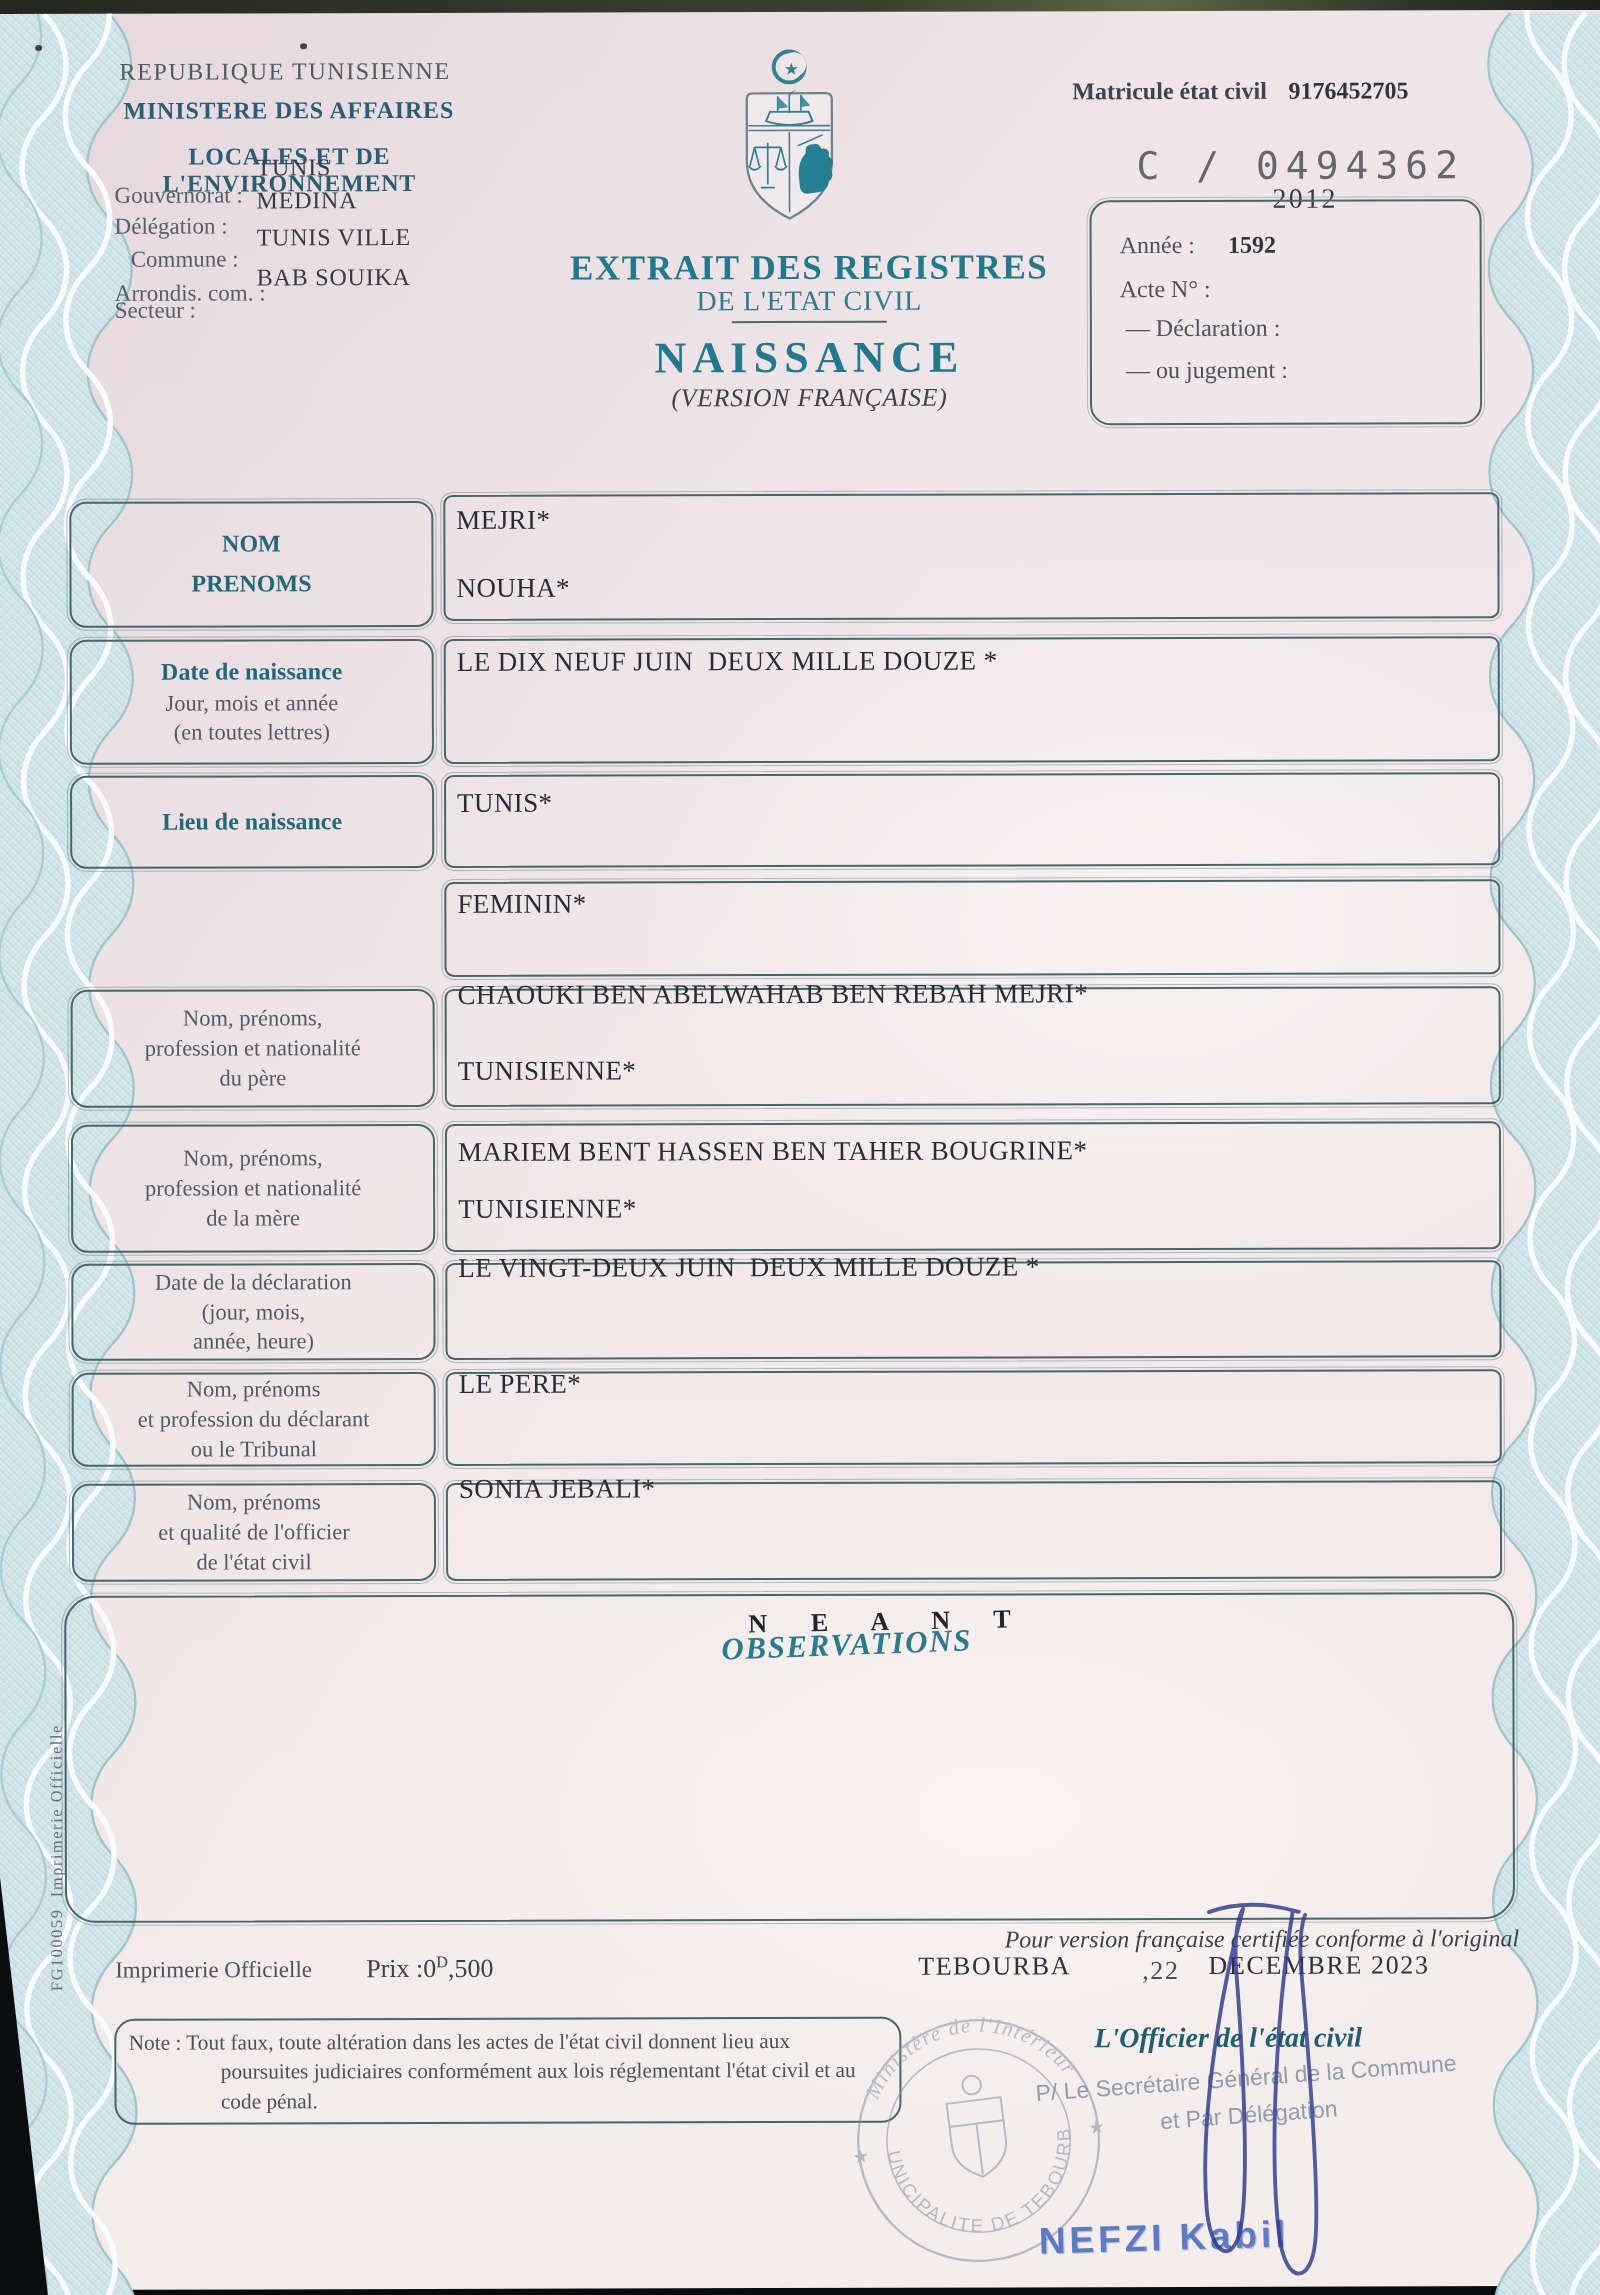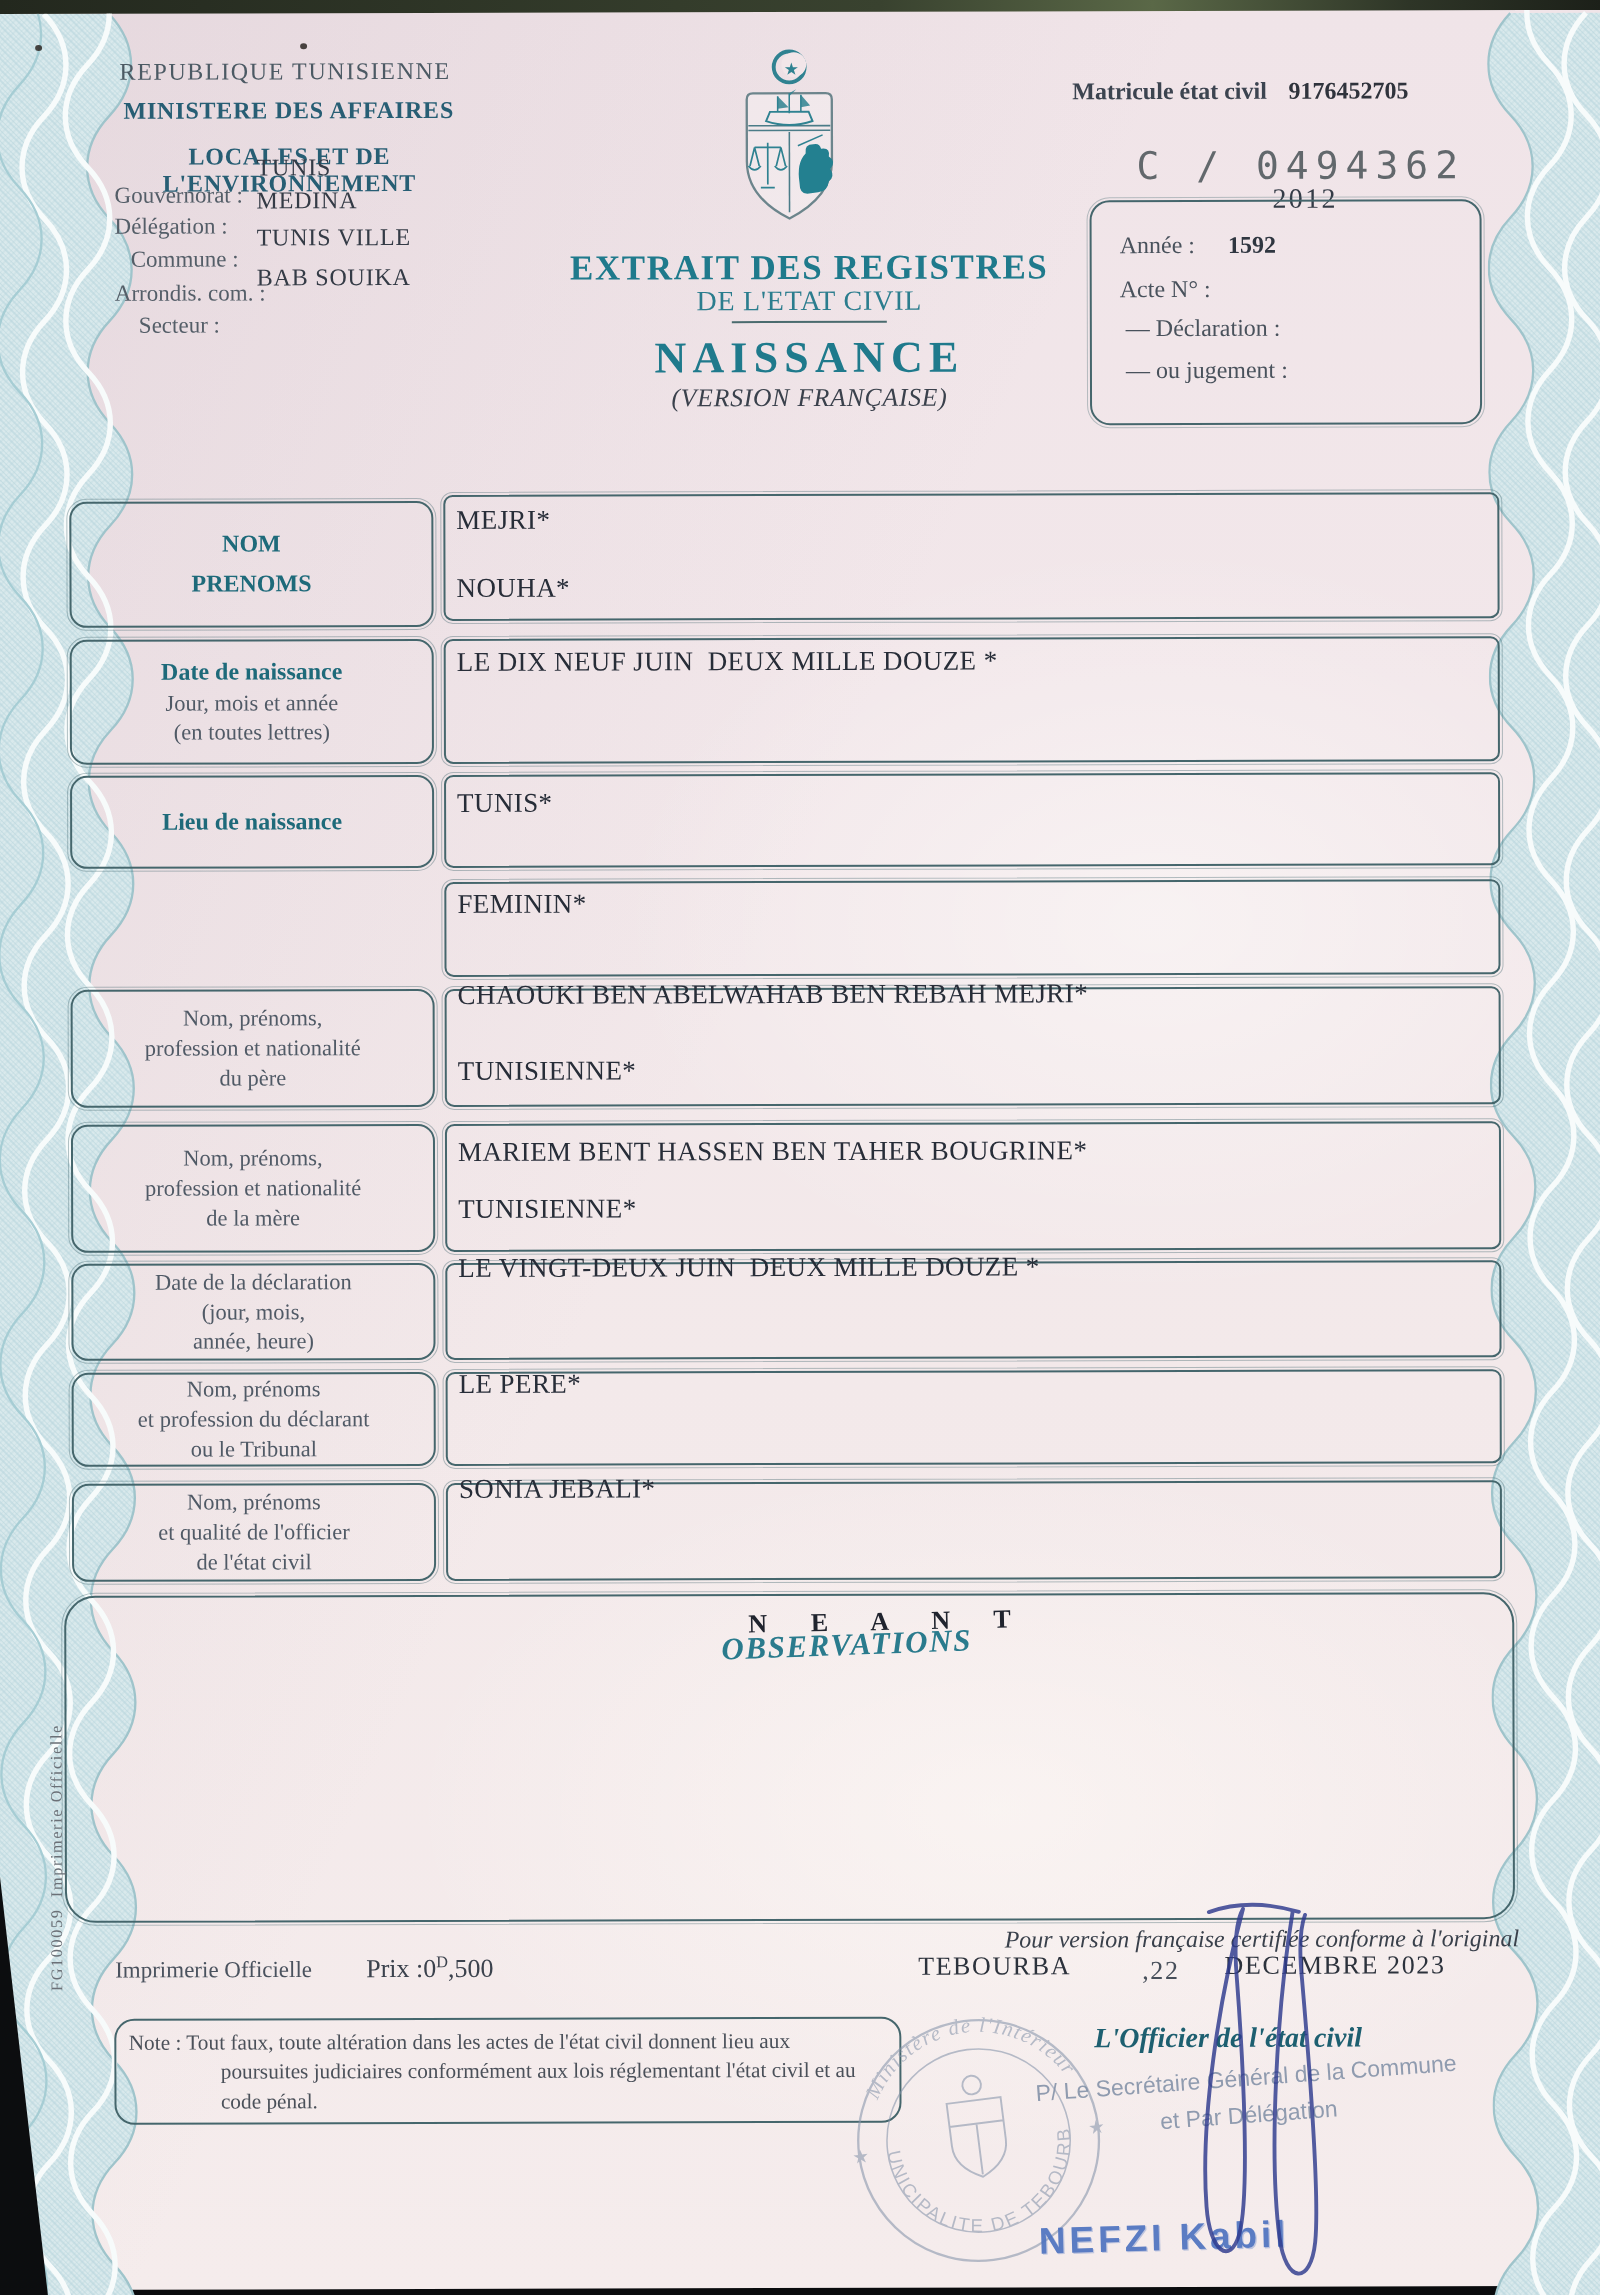--- a/index.html
+++ b/index.html
@@ -111,21 +111,21 @@
     <div class="hole" style="left:306px;top:29.5px;"></div>
 
     <div class="abs rep" style="left:109px;top:45px;width:364px;text-align:center;">REPUBLIQUE TUNISIENNE</div>
     <div class="abs min" style="left:93px;top:84px;width:403px;text-align:center;">MINISTERE DES AFFAIRES</div>
     <div class="abs min" style="left:78px;top:130px;width:434px;text-align:center;">LOCALES ET DE L'ENVIRONNEMENT</div>
 
     <div class="abs hlabel" style="left:120px;top:169px;">Gouvernorat :</div>
     <div class="abs hlabel" style="left:120px;top:200px;">Délégation :</div>
     <div class="abs hlabel" style="left:136px;top:233px;">Commune :</div>
     <div class="abs hlabel" style="left:120px;top:267px;">Arrondis. com. :</div>
-    <div class="abs hlabel" style="left:120px;top:299px;margin-left:24px;">Secteur :</div>
+    <div class="abs hlabel" style="left:120px;top:284px;">Secteur :</div>
 
     <div class="abs hvalue" style="left:262px;top:141px;">TUNIS</div>
     <div class="abs hvalue" style="left:262px;top:174px;">MEDINA</div>
     <div class="abs hvalue" style="left:262px;top:211px;">TUNIS VILLE</div>
     <div class="abs hvalue" style="left:262px;top:251px;">BAB SOUIKA</div>
 
     <svg class="abs" style="left:737px;top:33px;" width="116" height="190" viewBox="0 0 150 245">
       <circle cx="75" cy="28" r="20" fill="none" stroke="#2f8291" stroke-width="5"></circle>
       <circle cx="81" cy="25" r="16" fill="#f2e6e9"></circle>
       <text x="68" y="38" font-size="22" fill="#2f8291">★</text>
@@ -252,21 +252,21 @@
     <div class="abs notebox" style="left:115px;top:2005px;width:787px;">
       <div>Note : Tout faux, toute altération dans les actes de l'état civil donnent lieu aux</div>
       <div class="note-ind">poursuites judiciaires conformément aux lois réglementant l'état civil et au</div>
       <div class="note-ind">code pénal.</div>
     </div>
 
     <div class="abs cert" style="left:969px;top:1915px;width:551px;text-align:right;">Pour version française certifiée conforme à l'original</div>
     <div class="abs" style="left:919px;top:1940px;width:589px;">
       <span class="place">TEBOURBA</span>
       <span class="place" style="margin-left:68px;position:relative;top:4.7px;color:#474f5a;">,22</span>
-      <span class="place" style="margin-left:42px;">DECEMBRE 2023</span>
+      <span class="place" style="margin-left:26px;">DECEMBRE 2023</span>
     </div>
     <div class="abs offt" style="left:1095px;top:1995px;">L'Officier de l'état civil</div>
 
     <svg class="abs" style="left:847px;top:1997px;opacity:.58;transform:rotate(-7deg);" width="264" height="264" viewBox="0 0 340 340">
       <defs>
         <path id="arcT" d="M30,170 A140,140 0 0 1 310,170" fill="none"></path>
         <path id="arcB" d="M52,170 A118,118 0 0 0 288,170" fill="none"></path>
       </defs>
       <circle cx="170" cy="170" r="155" fill="none" stroke="#8795ab" stroke-width="3"></circle>
       <circle cx="170" cy="170" r="118" fill="none" stroke="#8795ab" stroke-width="2"></circle>

